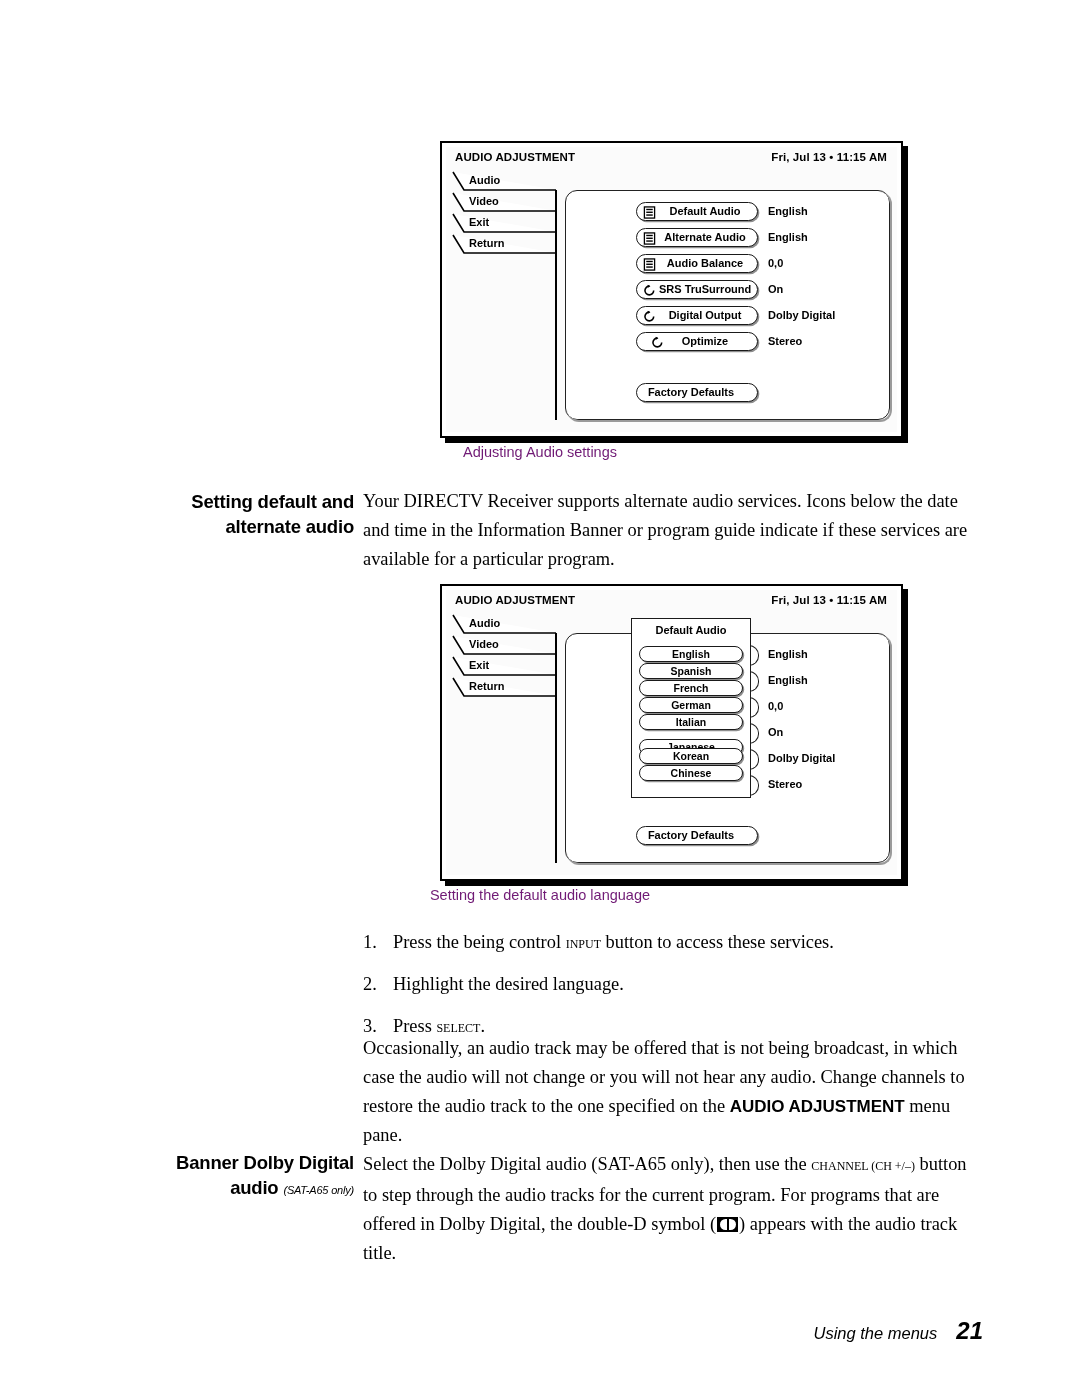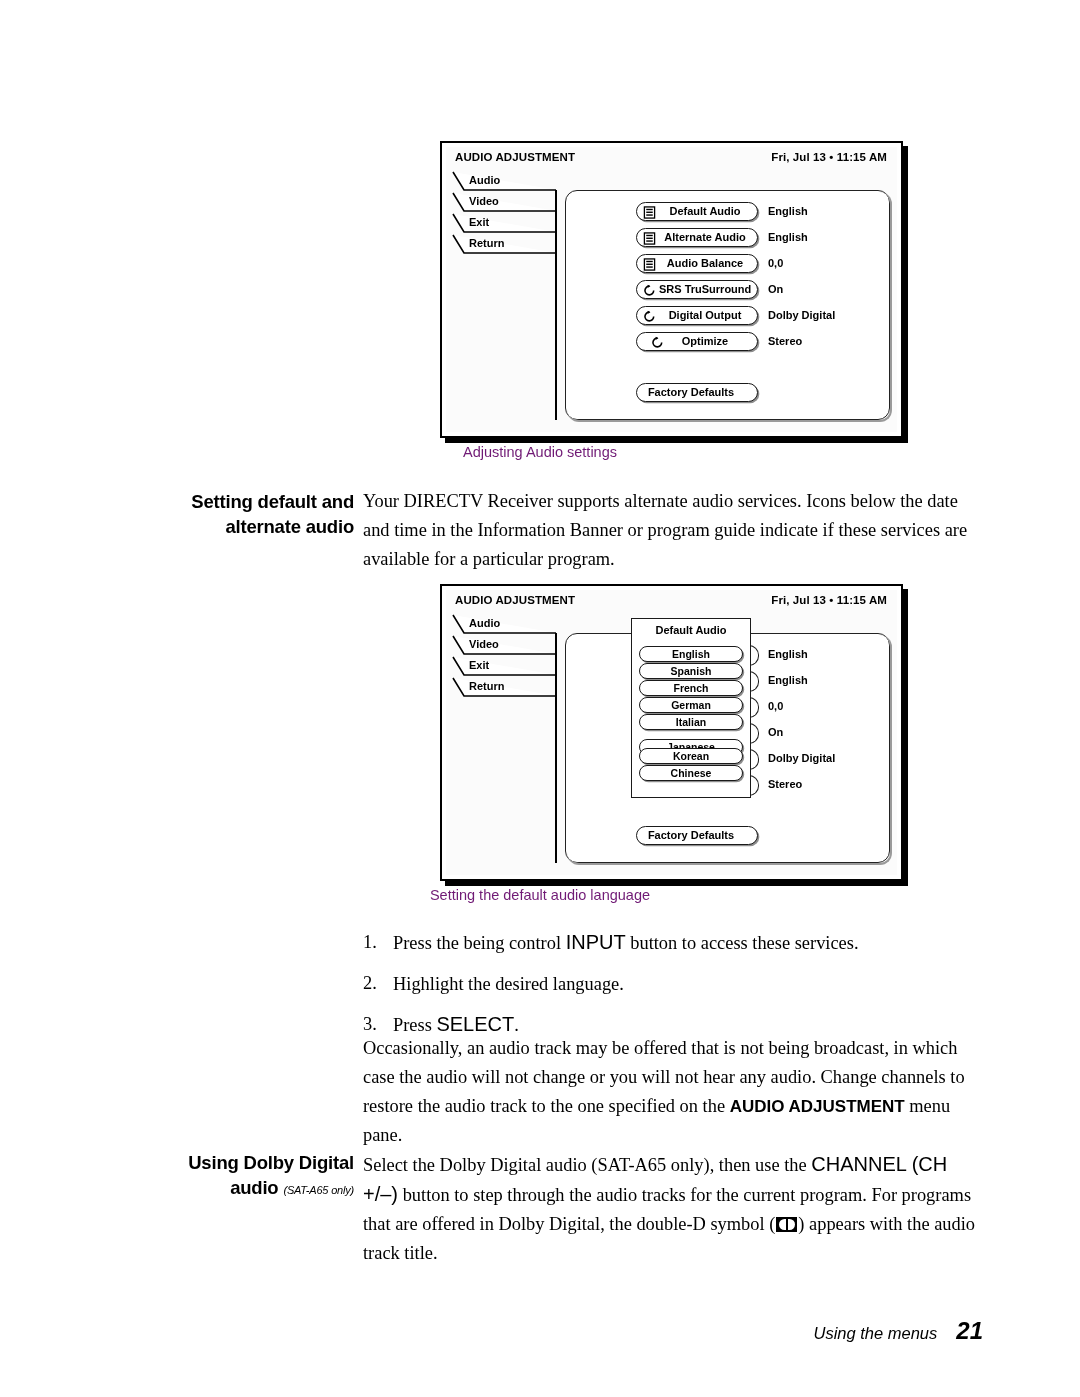--- a/index.html
+++ b/index.html
@@ -202,21 +202,21 @@
   .body-col {
     position: absolute;
     left: 363px;
     width: 620px;
     font-family: "Liberation Serif", serif;
     font-size: 18.4px;
     line-height: 29px;
     text-align: left;
   }
   .body-col b { font-family: "Liberation Sans", sans-serif; font-weight: bold; font-size: 17px; }
-  .smallcapsish { font-family: Liberation Sans, sans-serif; font-size: 20px; }
+  .smallcapsish { font-family: Liberation Serif, serif; font-size: 12px; }
 
   .numlist { position: absolute; left: 363px; width: 620px; }
   .numlist .li {
     position: relative;
     font-family: "Liberation Serif", serif;
     font-size: 18.4px;
     line-height: 29px;
     padding-left: 30px;
     margin-bottom: 11px;
   }
@@ -483,21 +483,21 @@
   <div class="li">
     <span class="num">3.</span><span>Press </span><span class="smallcapsish">SELECT</span><span>.</span>
   </div>
 </div>
 
 <div class="body-col" style="top:1034px;">
   <span>Occasionally, an audio track may be offered that is not being broadcast, in which case the audio will not change or you will not hear any audio. Change channels to restore the audio track to the one specified on the </span><b>AUDIO ADJUSTMENT</b><span> menu pane.</span>
 </div>
 
 <div class="side-head" style="top:1150px;">
-  <span>Using Dolby Digital</span><br>
+  <span>Banner Dolby Digital</span><br>
   <span>audio</span>
   <span class="note">(SAT-A65 only)</span>
 </div>
 
 <div class="body-col" style="top:1150px;">
   <span>Select the Dolby Digital audio (SAT-A65 only), then use the </span><span class="smallcapsish">CHANNEL (CH +/–)</span><span> button to step through the audio tracks for the current program. For programs that are offered in Dolby Digital, the double-D symbol (</span><span class="dolby-d"></span><span>) appears with the audio track title.</span>
 </div>
 
 <div class="footer">
   <span>Using the menus</span><span class="pageno">21</span>

